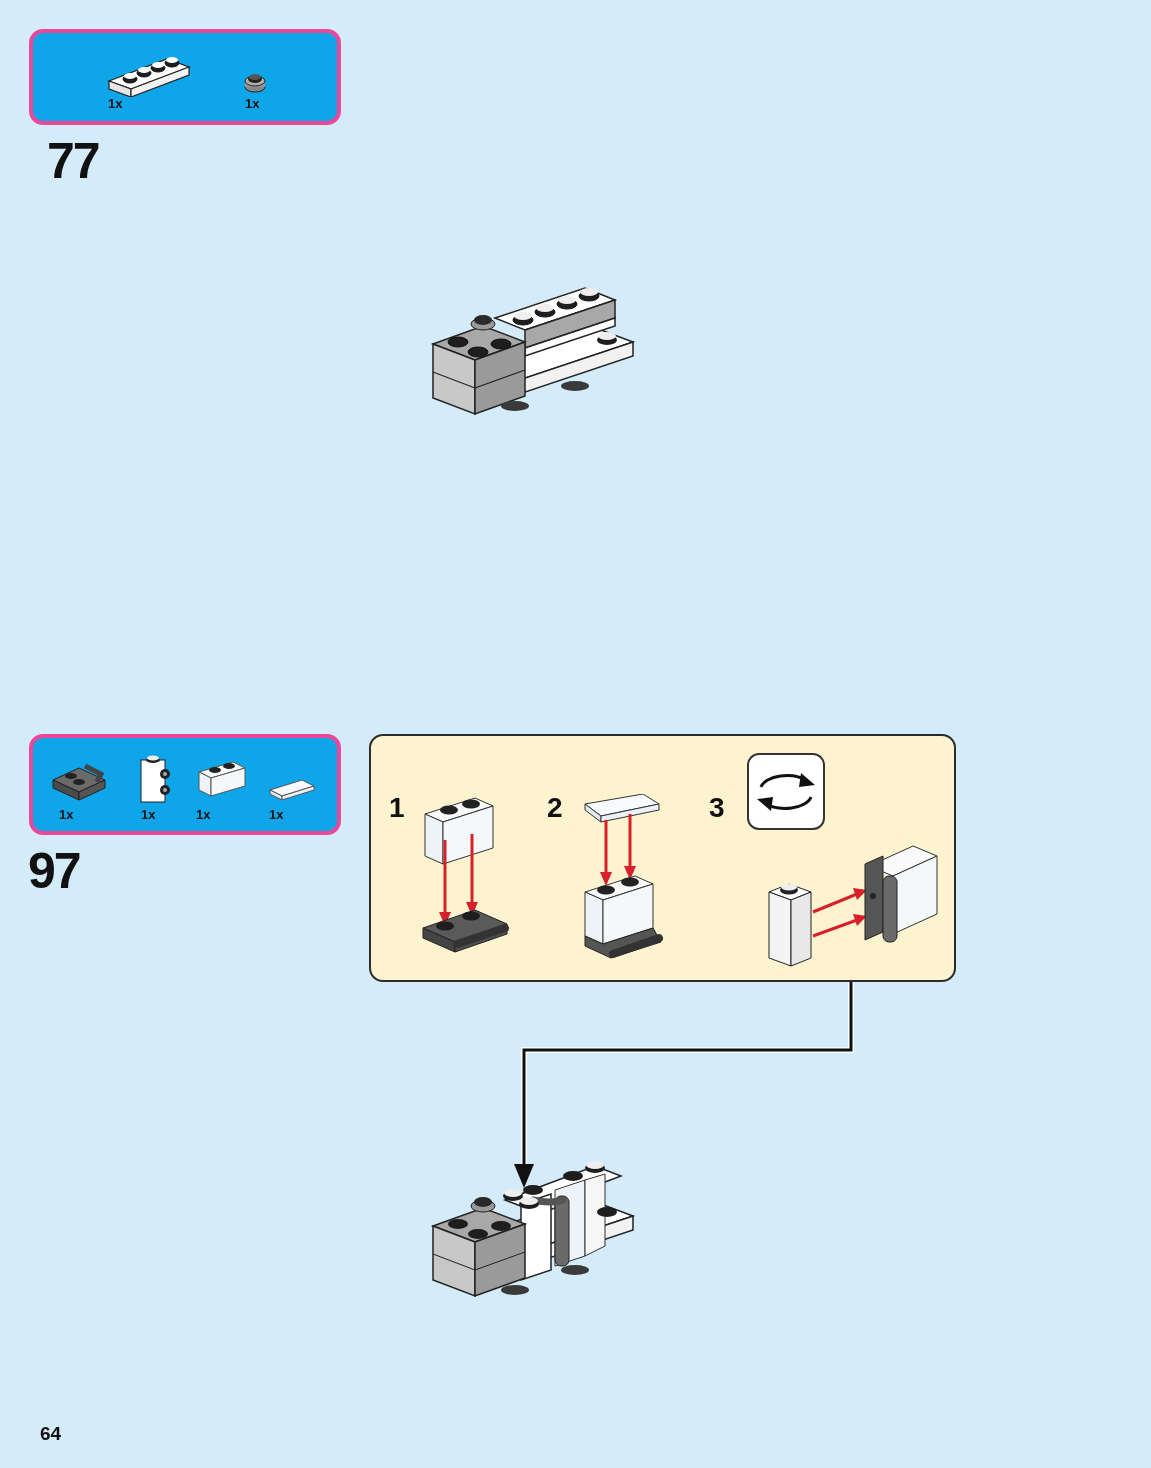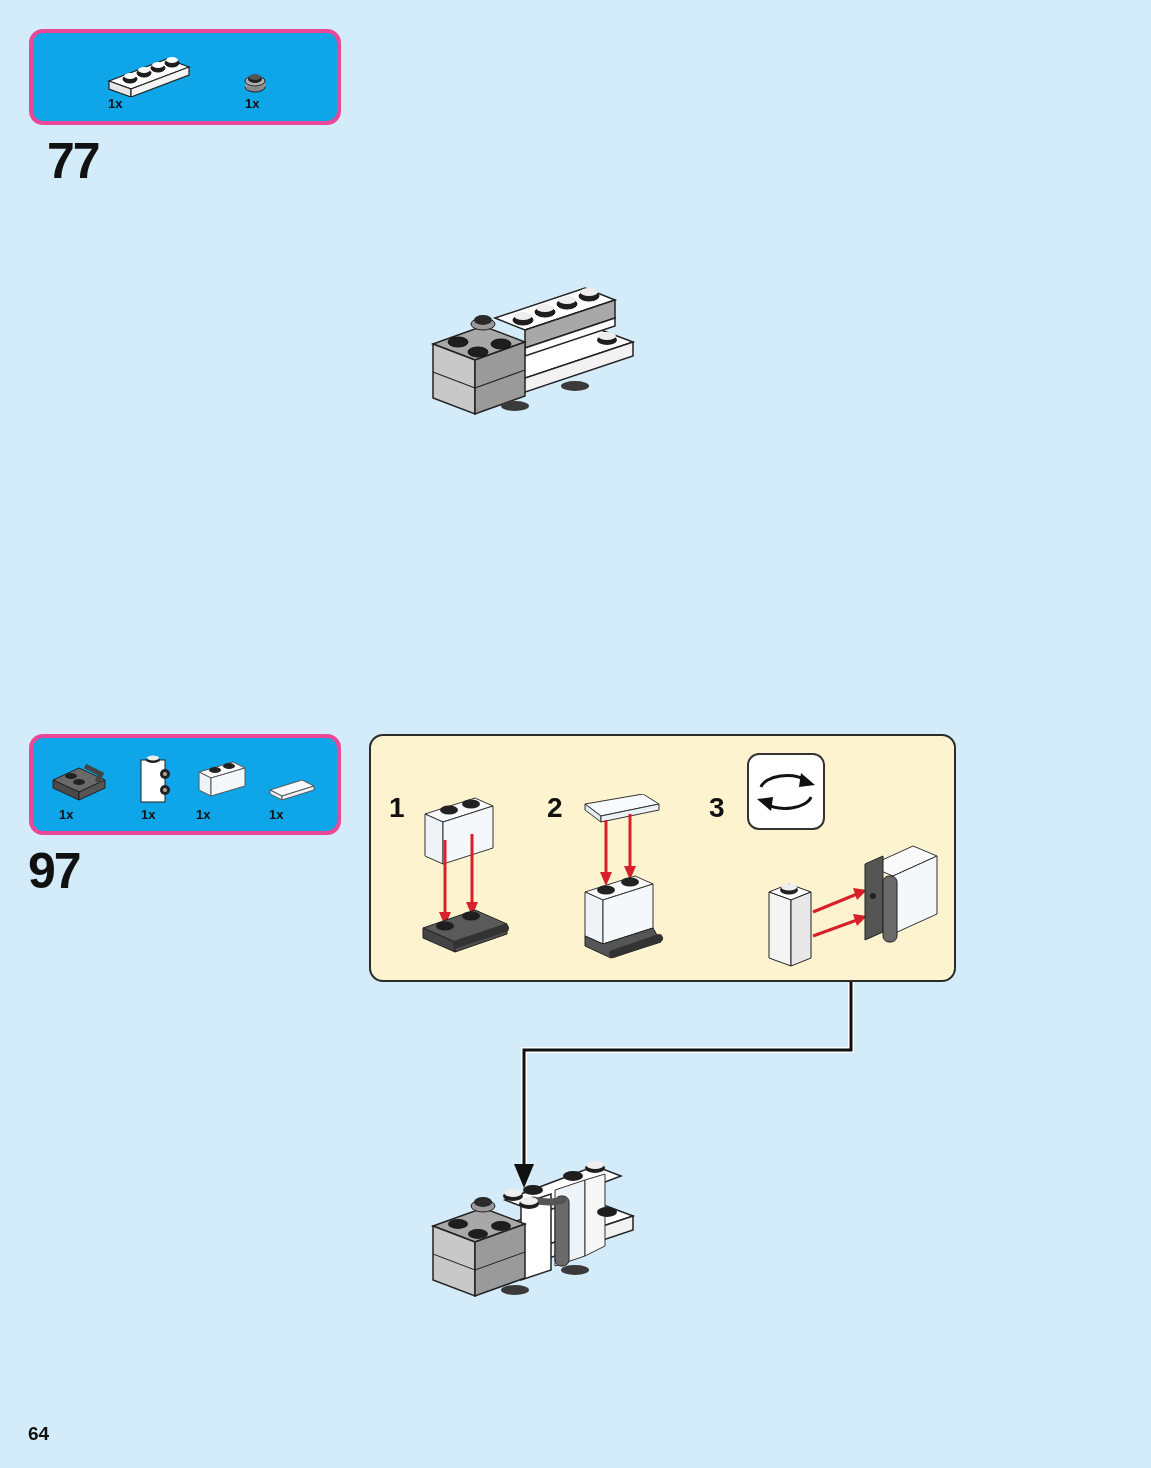--- a/index.html
+++ b/index.html
@@ -306,13 +306,13 @@
         <ellipse cx="76" cy="66" rx="10" ry="5"></ellipse>
       <ellipse cx="53" cy="74" rx="10" ry="5"></ellipse>
     </g>
     <ellipse cx="58" cy="46" rx="12" ry="6" fill="#999" stroke="#222"></ellipse>
     <ellipse cx="58" cy="42" rx="9" ry="5" fill="#2a2a2a"></ellipse>
     <ellipse cx="90" cy="130" rx="14" ry="5" fill="#3a3a3a"></ellipse>
     <ellipse cx="150" cy="110" rx="14" ry="5" fill="#3a3a3a"></ellipse>
   </svg>
 </div>
 
-<div class="page-number" style="left:28px; top:1423px;">64</div>
+<div class="page-number" style="left:40px; top:1423px;">64</div>
 
 </body></html>

